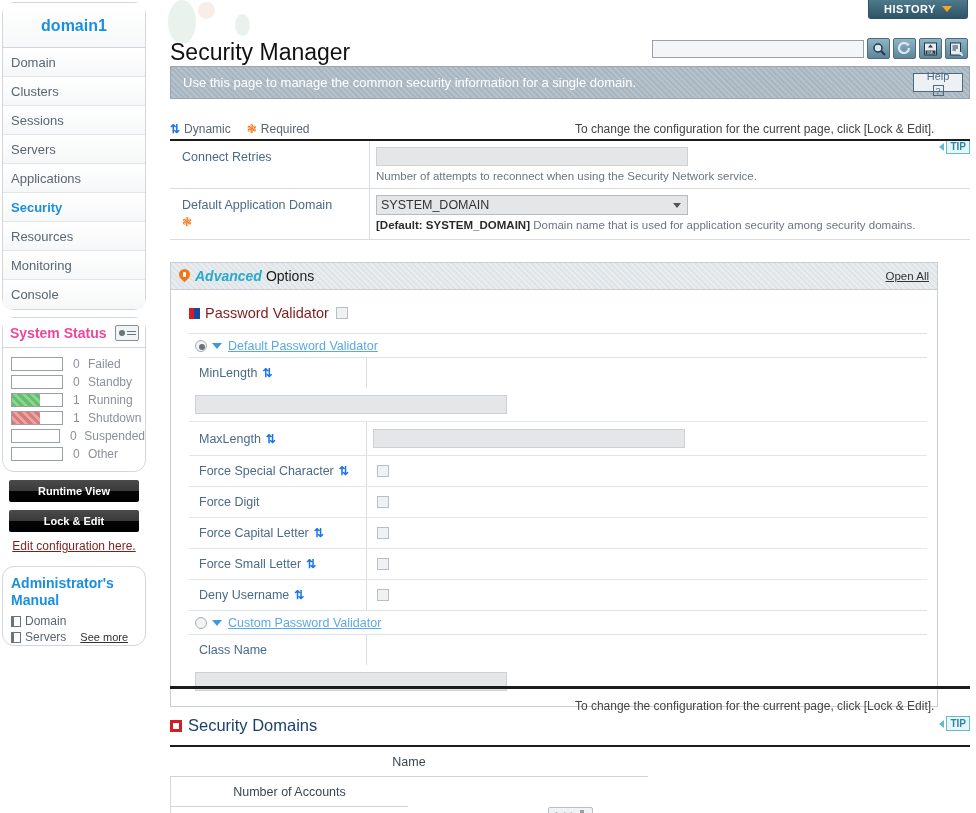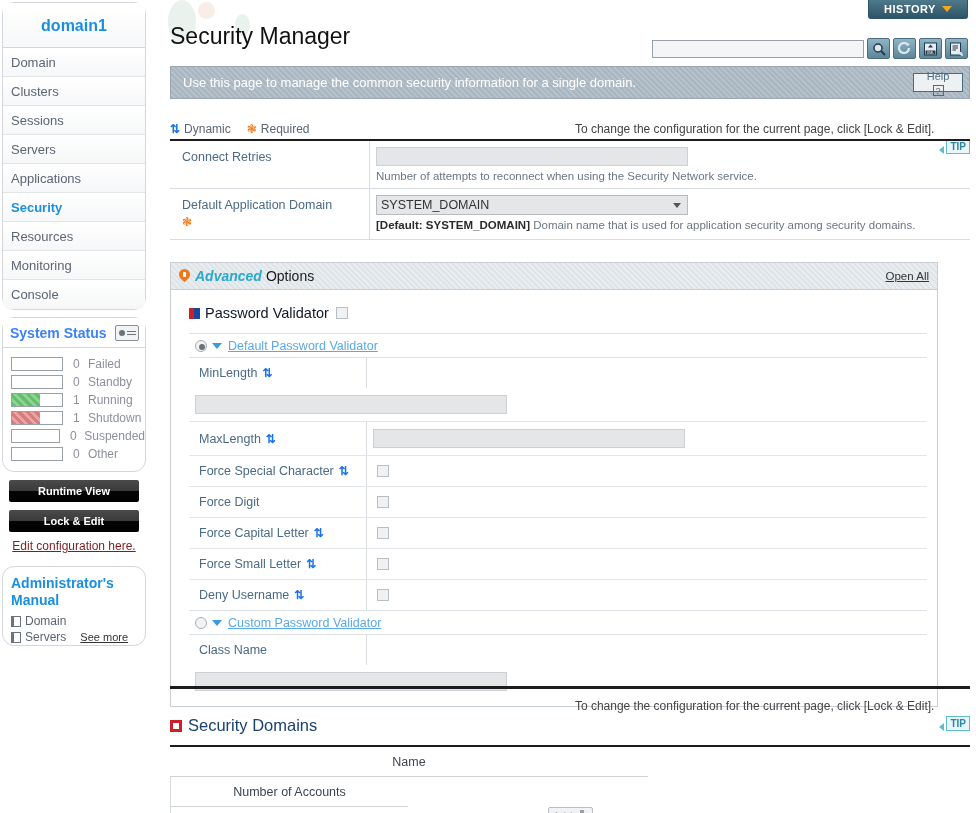--- a/index.html
+++ b/index.html
@@ -44,21 +44,21 @@
   }
   .sb-nav li:last-child { border-bottom: none; border-radius: 0 0 6px 6px; }
   .sb-nav li.active { color: #1a8fe0; font-weight: bold; }
 
   .sb-status-head {
     height: 30px; display: flex; align-items: center;
     padding: 0 6px 0 7px;
     border-bottom: 1px solid #d3d7db;
     background: #fff; border-radius: 6px 6px 0 0;
   }
-  .sb-status-head .t { color: #3b82f6; font-weight: bold; font-size: 14px; flex: 1; }
+  .sb-status-head .t { color: #ec4899; font-weight: bold; font-size: 14px; flex: 1; }
   .mini-screen {
     width: 24px; height: 16px; border: 1px solid #8a9099; border-radius: 2px;
     background: #f1f3f5; position: relative;
   }
   .mini-screen::before {
     content:""; position:absolute; left:3px; top:4px; width:6px; height:6px;
     border-radius:50%; background:#6b737c;
   }
   .mini-screen::after {
     content:""; position:absolute; left:11px; top:5px; width:9px; height:1px;
@@ -104,21 +104,21 @@
     margin-right: 4px; background: #fff; flex: none;
   }
   .see-more {
     color: #333; text-decoration: underline; font-size: 11px; margin-left: 14px; cursor: pointer;
   }
 
   
   #main { position: absolute; left: 162px; top: 0; width: 814px; height: 813px; }
 
   .page-title {
-    position: absolute; left: 8px; top: 8px;
+    position: absolute; left: 8px; top: 24px;
     font-size: 23px; color: #111; font-weight: normal;
     font-family: "Liberation Sans", sans-serif;
   }
   .deco { position: absolute; border-radius: 50%; opacity: .45; }
   .d1 { left: 6px; top: 0px; width: 28px; height: 44px; background: #cfe3d6; }
   .d2 { left: 36px; top: 2px; width: 17px; height: 17px; background: #efd8c9; }
   .d3 { left: 73px; top: 14px; width: 15px; height: 22px; background: #cfe3d6; }
 
   .history-tab {
     position: absolute; right: 8px; top: 0; width: 100px; height: 19px;
@@ -160,21 +160,21 @@
   }
 
   .legend-row {
     position: absolute; left: 8px; top: 120px; width: 800px; height: 18px;
     display: flex; align-items: center;
   }
   .legend-left { display: flex; align-items: center; gap: 4px; font-size: 12px; color: #5a6673; }
   .legend-left .sep { display: inline-block; width: 8px; }
   .legend-right { margin-left: auto; display: flex; align-items: center; gap: 5px; font-size: 12px; color: #444; }
   .tip-badge {
-    display: flex; align-items: flex-end; gap: 2px; margin-top: 35px;
+    display: flex; align-items: center; gap: 2px; margin-top: 35px;
   }
   .tip-arrow { width: 0; height: 0; border-top: 4px solid transparent; border-bottom: 4px solid transparent; border-right: 5px solid #5fbccf; }
   .tip-box {
     background: #e9f6f9; border: 1px solid #5fbccf; color: #2b86a0;
     font-size: 10px; font-weight: bold; padding: 0 3px; line-height: 13px;
   }
   .dyn-icon { color: #1a73e8; font-size: 12px; font-weight: bold; }
   .req-icon { color: #f07818; font-size: 12px; }
 
   
@@ -224,21 +224,21 @@
   .open-all { margin-left: auto; font-size: 11.5px; color: #333; text-decoration: underline; cursor: pointer; }
 
   .adv-body {
     border: 1px solid #c8ced4; border-top: none; background: #fff;
     padding: 12px 10px 8px 18px;
   }
   .pv-head { display: flex; align-items: center; height: 22px; margin-bottom: 9px; }
   .pv-sq { width: 11px; height: 11px; margin-right: 5px; position: relative; flex: none; }
   .pv-sq::before { content:""; position:absolute; left:0; top:0; width:6px; height:11px; background:#cf2027; }
   .pv-sq::after { content:""; position:absolute; left:5px; top:0; width:6px; height:11px; background:#17479e; }
-  .pv-title { color: #0f172a; font-size: 14.5px; }
+  .pv-title { color: #7f1d1d; font-size: 14.5px; }
   .cbox {
     width: 12px; height: 12px; border: 1px solid #b9bec4; background: #f0f1f2;
     display: inline-block; flex: none;
   }
   .pv-head .cbox { margin-left: 7px; }
 
   .radio-line {
     display: flex; align-items: center; height: 24px;
     border-top: 1px solid #dde1e5; padding-left: 6px;
   }

